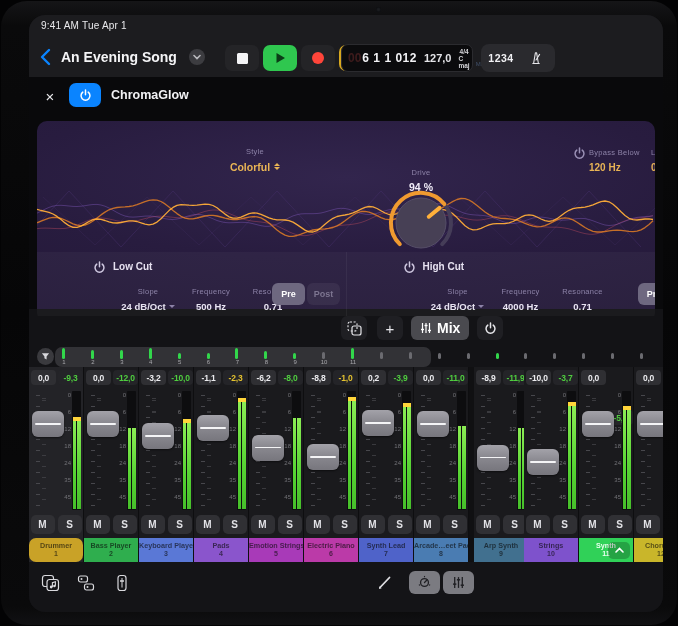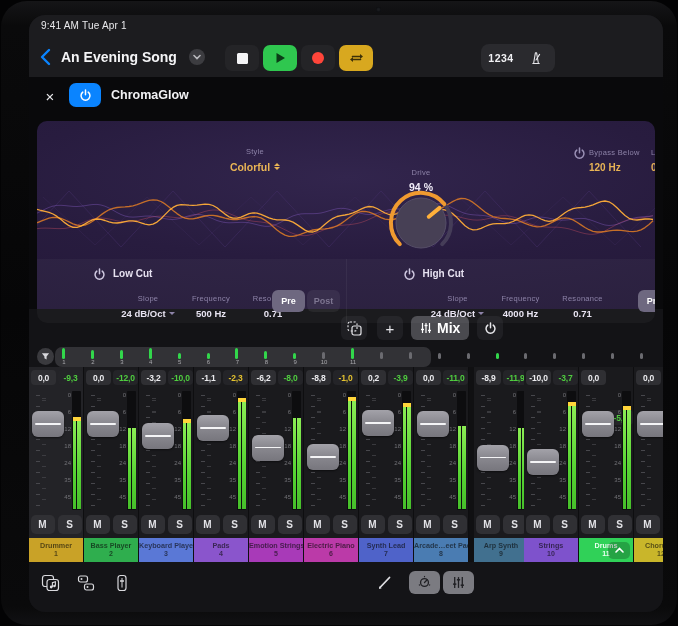--- a/index.html
+++ b/index.html
@@ -55,21 +55,21 @@
   .sel-arrows i.dn{border-top:3.5px solid #e9b455;}
   .rt-power{position:absolute;left:536px;top:26px;color:#9a90b5;}
   .bypass-grp{position:absolute;left:552px;top:20px;width:64px;text-align:left;}
   .bypass-grp .val,{}
   .grp-val{font-size:10px;font-weight:700;margin-top:3px;}
   .level-grp{position:absolute;left:614px;top:20px;width:60px;text-align:left;}
   .drive-grp{position:absolute;left:344px;top:40px;width:80px;text-align:center;z-index:4;}
   .drive-val{font-size:10.5px;font-weight:700;color:#f0ecf8;margin-top:2px;}
   .knob{position:absolute;left:344px;top:62px;width:80px;height:80px;z-index:4;}
   .wave{position:absolute;left:0;top:54px;width:618px;height:86px;z-index:2;}
-  .cuts{position:absolute;left:0;top:138px;width:618px;height:64px;background:rgba(255,255,255,.035);display:flex;z-index:3;text-decoration:underline;}
+  .cuts{position:absolute;left:0;top:131px;width:618px;height:64px;background:rgba(255,255,255,.035);display:flex;z-index:3;text-decoration:underline;}
   .cut-half{position:relative;width:309px;height:100%;}
   .cut-half + .cut-half{border-left:1px solid rgba(255,255,255,.05);}
   .cut-pwr{position:absolute;left:56px;top:9px;color:#cfc8e0;}
   .cut-title{position:absolute;left:76px;top:9px;font-size:10px;font-weight:700;color:#e6e1f0;}
   .cfield{position:absolute;top:28px;width:70px;text-align:center;}
   .cfield .cval{font-size:9.5px;font-weight:700;color:#e8e4f2;margin-top:3px;white-space:nowrap;}
   .cfield .dnchv{display:inline-block;width:0;height:0;border-left:3px solid transparent;border-right:3px solid transparent;border-top:3.5px solid #8d83a8;margin-left:3px;vertical-align:2px;}
   .prepost{position:absolute;top:31px;height:22px;display:flex;gap:2px;}
   .pp{width:33px;height:22px;border-radius:6px;font-size:9px;font-weight:700;display:flex;align-items:center;justify-content:center;color:#7d7590;background:rgba(255,255,255,.06);}
   .pp.on{background:#6e6880;color:#fff;}
@@ -163,20 +163,30 @@
           </div>
         <div class="tbtn cycle" style="left:310px">
           <svg width="15" height="12" viewBox="0 0 15 12">
             <path d="M3.5 4.5 h8" stroke="#3d3108" stroke-width="1.6" fill="none" stroke-linecap="round"></path>
             <path d="M11.5 7.5 h-8" stroke="#3d3108" stroke-width="1.6" fill="none" stroke-linecap="round"></path>
             <polygon points="11,2 14,4.5 11,7" fill="#3d3108"></polygon>
             <polygon points="4,5 1,7.5 4,10" fill="#3d3108"></polygon>
           </svg>
         </div>
 
+        <div class="lcd">
+          <span class="lcd-ghost">00</span>
+          <span class="lcd-pos">6 1 1 012</span>
+          <span class="lcd-tempo">127,0</span>
+          <span class="lcd-sig">
+            <span>4/4</span>
+            <span>C maj</span>
+          </span>
+          <span class="lcd-midi">MIDI</span>
+        </div>
 
         <div class="count-pill">
           <div class="count-num">1234</div>
           <div class="metro">
             <svg width="14" height="14" viewBox="0 0 14 14">
               <path d="M4.6 12.5 L6.4 1.8 h1.2 L9.4 12.5 Z" fill="none" stroke="currentColor" stroke-width="1.1" stroke-linejoin="round"></path>
               <path d="M7 9 L10.6 3.4" stroke="currentColor" stroke-width="1.1" stroke-linecap="round"></path>
               <path d="M3.8 12.5 h6.4" stroke="currentColor" stroke-width="1.1" stroke-linecap="round"></path>
             </svg>
           </div>
@@ -429,21 +439,21 @@
               <div class="tip" style="top: 26.11px;"></div>
       </div>
       <div class="cap" style="top: 22px;">
               <div class="capline"></div>
             </div>
     </div>
     <div class="ms">
       <div class="msbtn">M</div>
       <div class="msbtn">S</div>
     </div>
-    <div class="tlabel" style="background: rgb(201, 162, 39);">
+    <div class="tlabel" style="background: rgb(201, 162, 39); border-radius: 7px;">
       <div class="tname">Drummer</div>
       <div class="tnum">1</div>
 
     </div>
   </div>
         <div class="strip" style="left: 55px;">
     <div class="vals">
       <div class="pill vol">0,0</div>
       <div class="pill lvl" style="color: rgb(79, 205, 63);">-12,0</div>
     </div>
@@ -786,21 +796,21 @@
       </div>
       <div class="cap" style="top: 22px;">
               <div class="capline"></div>
             </div>
     </div>
     <div class="ms">
       <div class="msbtn">M</div>
       <div class="msbtn">S</div>
     </div>
     <div class="tlabel sel" style="background: rgb(48, 209, 88);">
-      <div class="tname">Drums</div>
+      <div class="tname">Synth</div>
       <div class="tnum">11</div>
       <div class="tchev">
         <svg width="9" height="6" viewBox="0 0 9 6">
                 <polyline points="1,5 4.5,1.5 8,5" fill="none" stroke="currentColor" stroke-width="1.6" stroke-linecap="round"></polyline>
               </svg>
       </div>
     </div>
   </div>
         <div class="strip" style="left: 605px;">
     <div class="vals">

